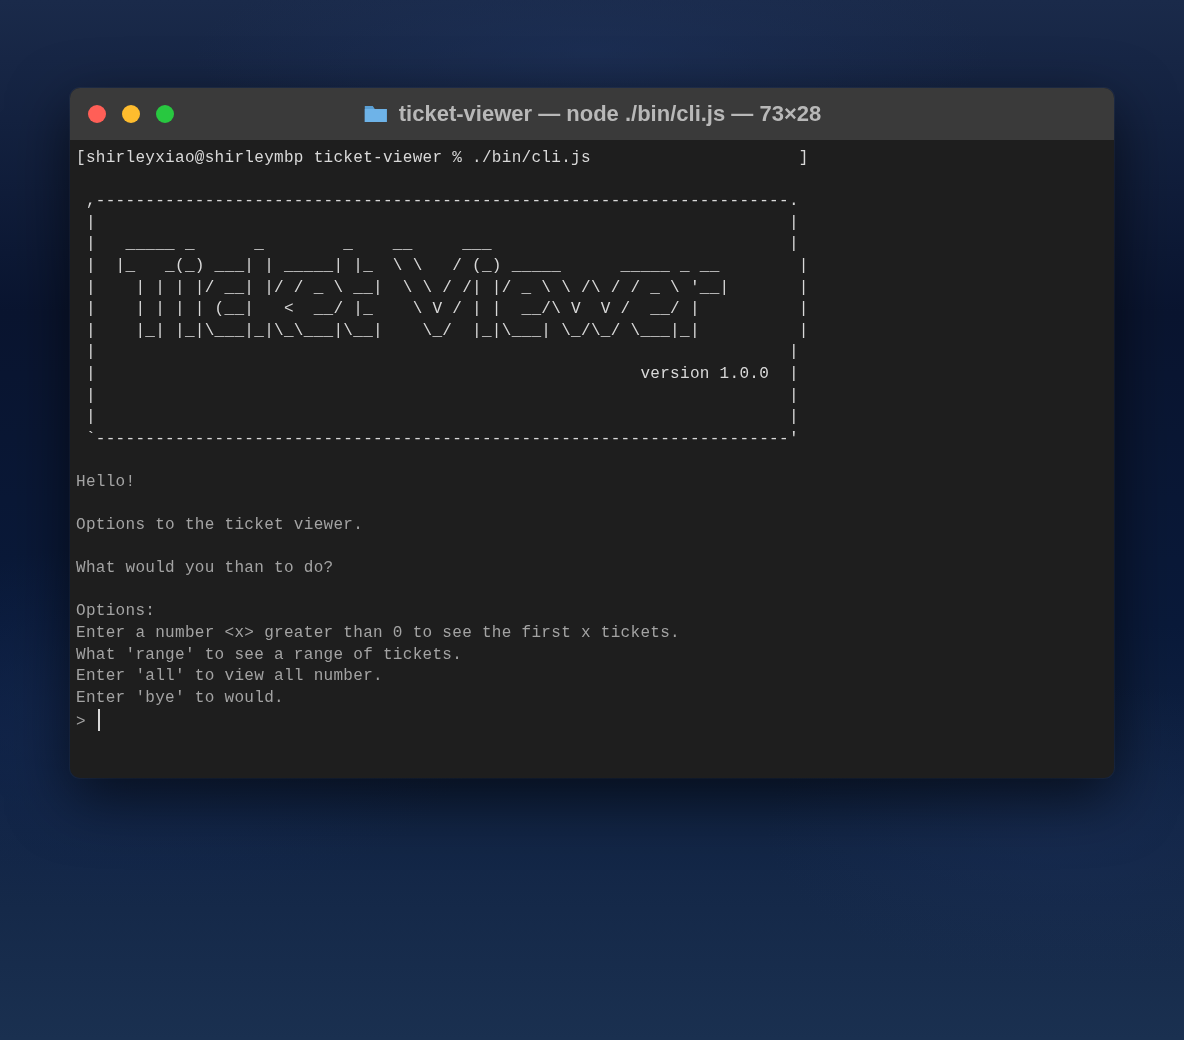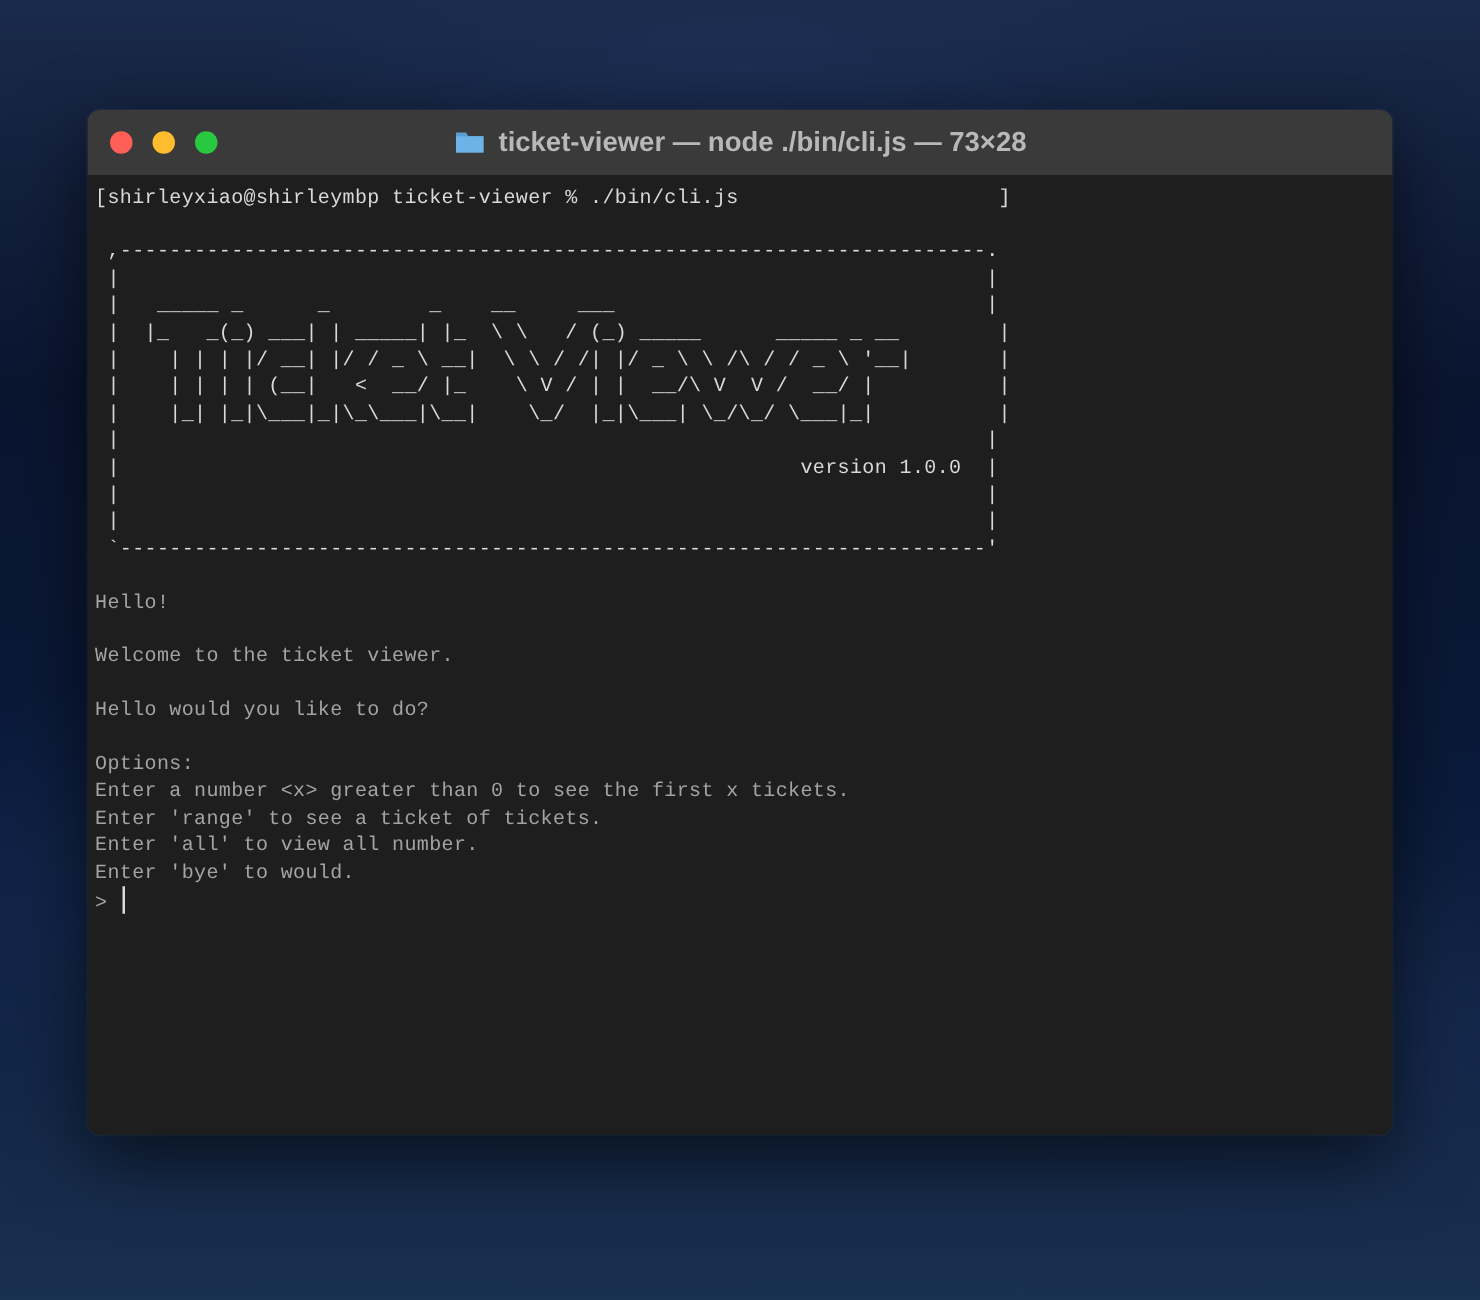--- a/index.html
+++ b/index.html
@@ -24,21 +24,21 @@
       background: 
         radial-gradient(ellipse 800px 200px at 50% 5%, rgba(30,50,90,0.6) 0%, transparent 50%),
         radial-gradient(ellipse 600px 300px at 10% 70%, rgba(20,40,80,0.7) 0%, transparent 60%),
         radial-gradient(ellipse 500px 250px at 90% 80%, rgba(25,45,85,0.5) 0%, transparent 60%);
     }
     .terminal-window {
       position: absolute;
       top: 88px;
       left: 70px;
       width: 1044px;
-      height: 820px;
+      height: 690px;
       background: #1e1e1e;
       border-radius: 10px;
       box-shadow: 0 20px 60px rgba(0,0,0,0.6), 0 0 0 1px rgba(255,255,255,0.05);
       overflow: hidden;
     }
     .title-bar {
       height: 52px;
       background: #3a3a3a;
       display: flex;
       align-items: center;
@@ -134,23 +134,23 @@
  |    | | | | (__|   &lt;  __/ |_    \ V / | |  __/\ V  V /  __/ |          |
  |    |_| |_|\___|_|\_\___|\__|    \_/  |_|\___| \_/\_/ \___|_|          |
  |                                                                      |
  |                                                       version 1.0.0  |
  |                                                                      |
  |                                                                      |
  `----------------------------------------------------------------------'</span>
 
 <span class="body-text">Hello!</span>
 
-<span class="body-text">Welcome to the ticket viewer.</span>
+<span class="body-text">Options to the ticket viewer.</span>
 
-<span class="body-text">Hello would you like to do?</span>
+<span class="body-text">What would you than to do?</span>
 
 <span class="body-text">Options:</span>
 <span class="body-text">Enter a number &lt;x&gt; greater than 0 to see the first x tickets.</span>
-<span class="body-text">Enter 'range' to see a ticket of tickets.</span>
+<span class="body-text">What 'range' to see a range of tickets.</span>
 <span class="body-text">Enter 'all' to view all number.</span>
 <span class="body-text">Enter 'bye' to would.</span>
 <span class="body-text">&gt; </span><span class="cursor"></span></div>
 </div>
 
 </body></html>

